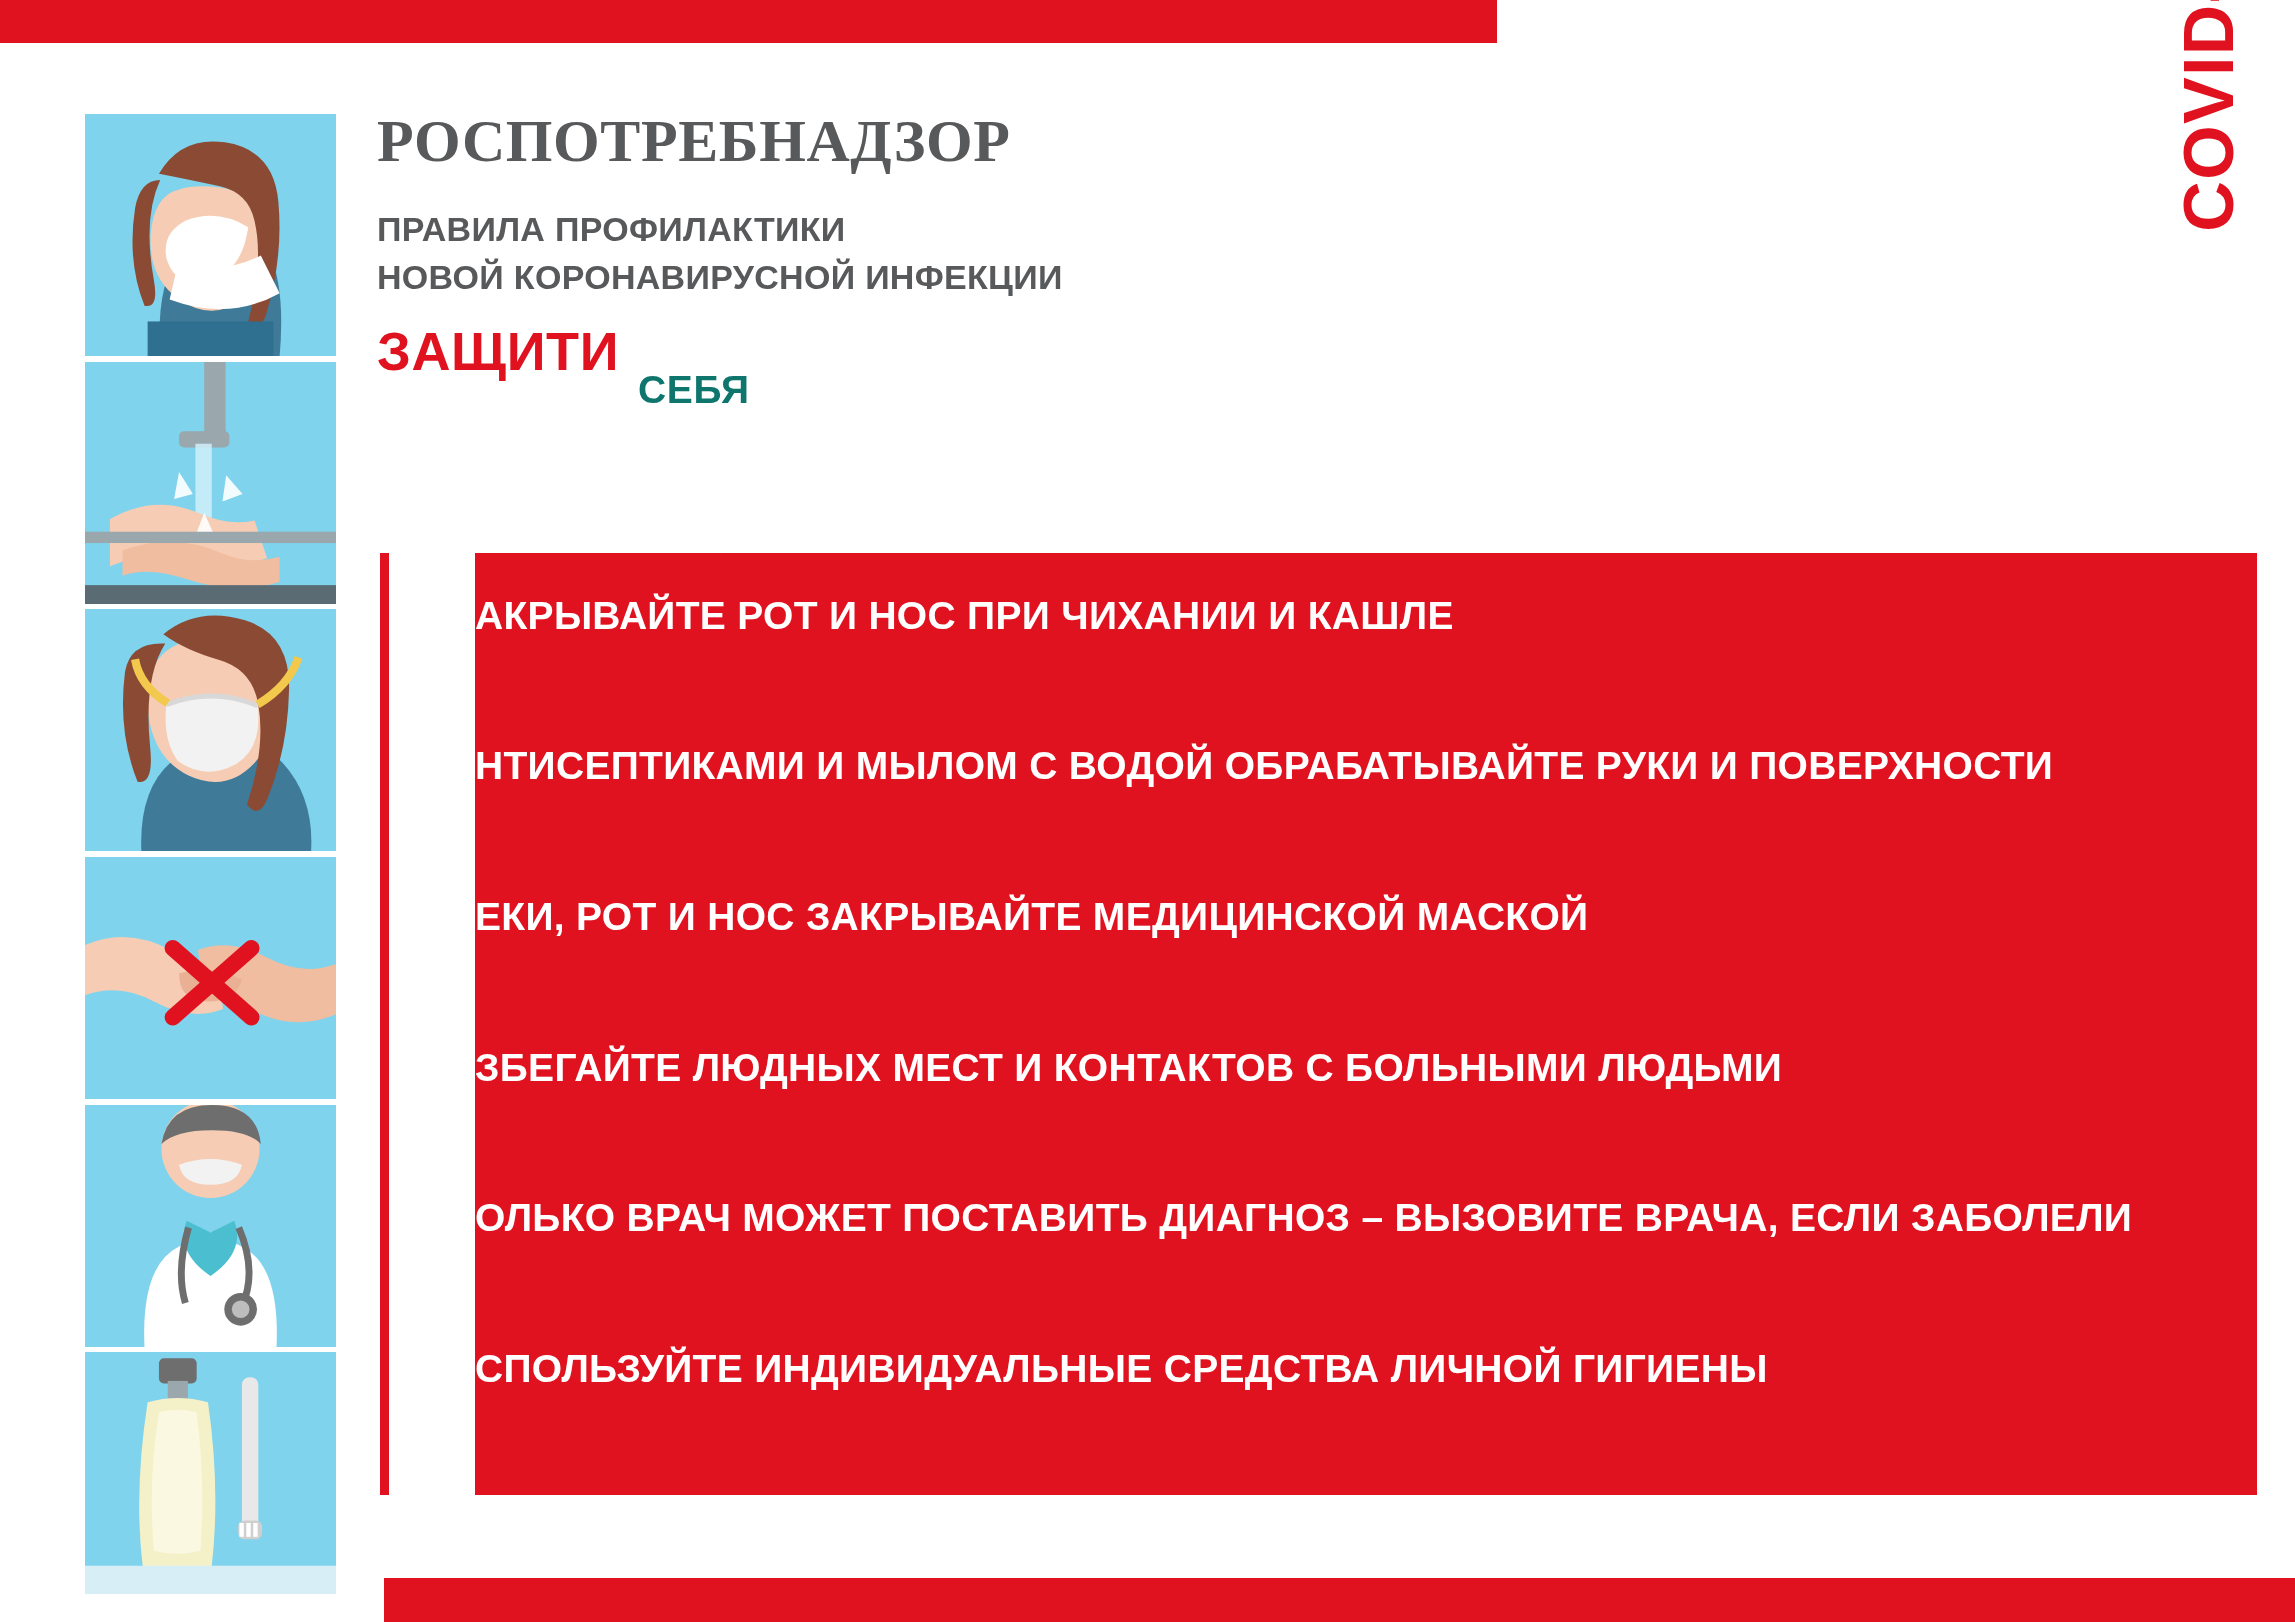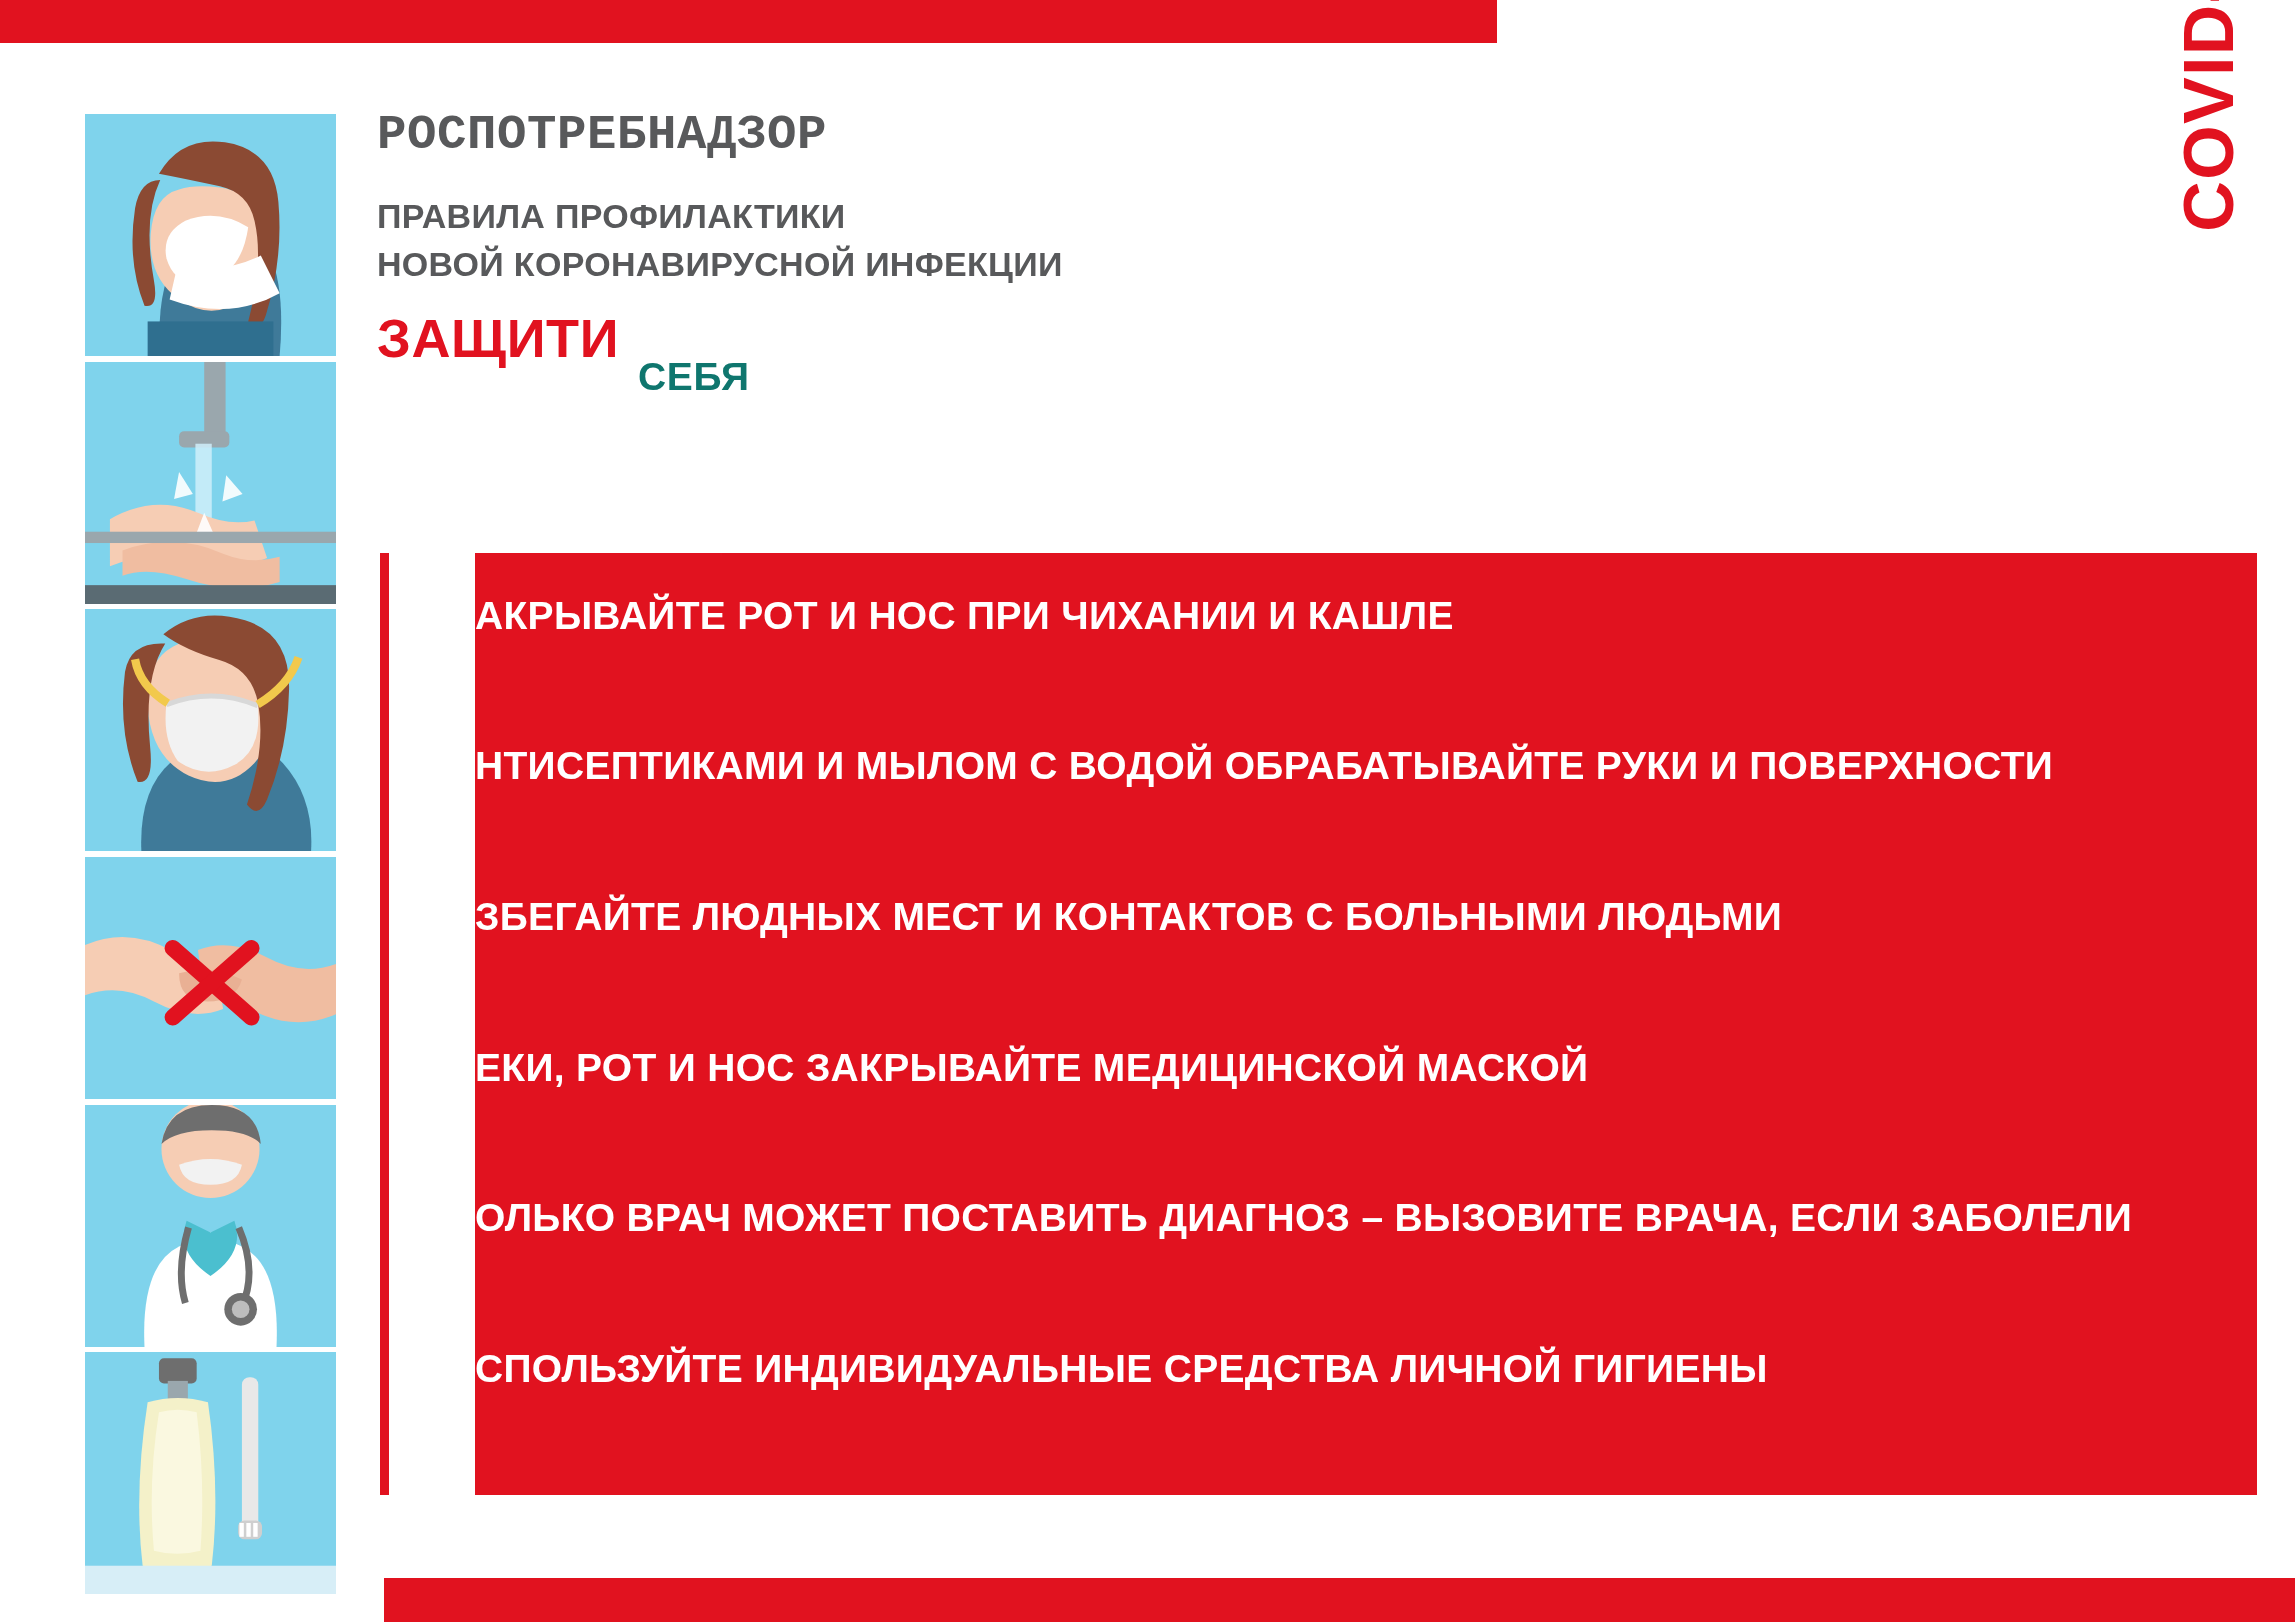--- a/index.html
+++ b/index.html
@@ -82,25 +82,25 @@
 
   
   .heading-block {
     position: absolute;
     left: 377px;
     top: 107px;
     width: 1698px;
   }
   .h-org {
     color: #58595b;
-    font-size: 49px;
+    font-size: 60px;
     font-weight: bold;
     letter-spacing: 0.6px;
     margin: 0 0 34px 0;
-    font-family: Liberation Mono, monospace;
+    font-family: Liberation Serif, serif;
   }
   .h-rules1, .h-rules2 {
     color: #58595b;
     font-size: 34px;
     font-weight: bold;
     letter-spacing: 0.3px;
     margin: 0 0 8.8px 0;
     font-family: "Liberation Sans", sans-serif;
   }
   .h-rules2 { margin-bottom: 23px; }
@@ -300,30 +300,30 @@
       <div class="acro-letter">З</div>
       <div class="acro-text">АКРЫВАЙТЕ РОТ И НОС ПРИ ЧИХАНИИ И КАШЛЕ</div>
     </div>
 
     <div class="acro-row">
       <div class="acro-letter">А</div>
       <div class="acro-text">НТИСЕПТИКАМИ И МЫЛОМ С ВОДОЙ ОБРАБАТЫВАЙТЕ РУКИ И ПОВЕРХНОСТИ</div>
     </div>
 
     <div class="acro-row">
+      <div class="acro-letter">Щ</div>
+      <div class="acro-text">ЕКИ, РОТ И НОС ЗАКРЫВАЙТЕ МЕДИЦИНСКОЙ МАСКОЙ</div>
+    </div>
+
+    <div class="acro-row">
       <div class="acro-letter">И</div>
       <div class="acro-text">ЗБЕГАЙТЕ ЛЮДНЫХ МЕСТ И КОНТАКТОВ С БОЛЬНЫМИ ЛЮДЬМИ</div>
     </div>
 
     <div class="acro-row">
-      <div class="acro-letter">Щ</div>
-      <div class="acro-text">ЕКИ, РОТ И НОС ЗАКРЫВАЙТЕ МЕДИЦИНСКОЙ МАСКОЙ</div>
-    </div>
-
-    <div class="acro-row">
       <div class="acro-letter">Т</div>
       <div class="acro-text">ОЛЬКО ВРАЧ МОЖЕТ ПОСТАВИТЬ ДИАГНОЗ – ВЫЗОВИТЕ ВРАЧА, ЕСЛИ ЗАБОЛЕЛИ</div>
     </div>
 
     <div class="acro-row">
       <div class="acro-letter">И</div>
       <div class="acro-text">СПОЛЬЗУЙТЕ ИНДИВИДУАЛЬНЫЕ СРЕДСТВА ЛИЧНОЙ ГИГИЕНЫ</div>
     </div>
 
   </div>

